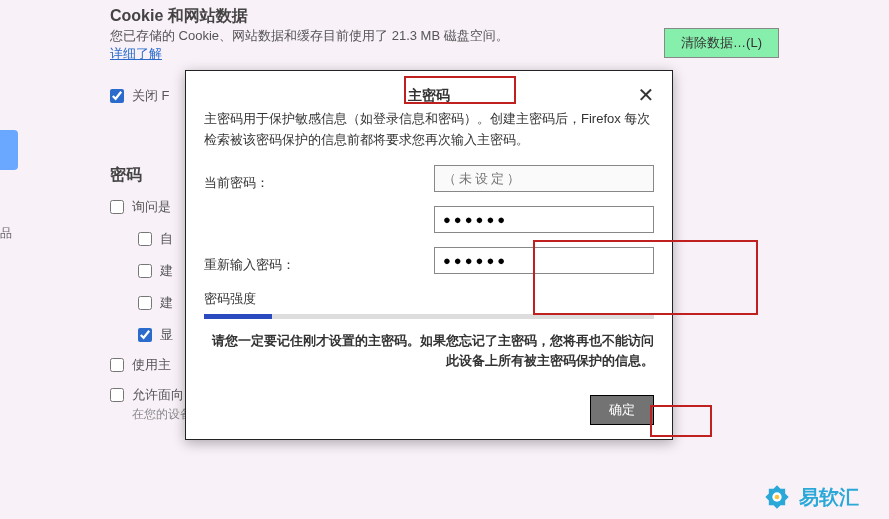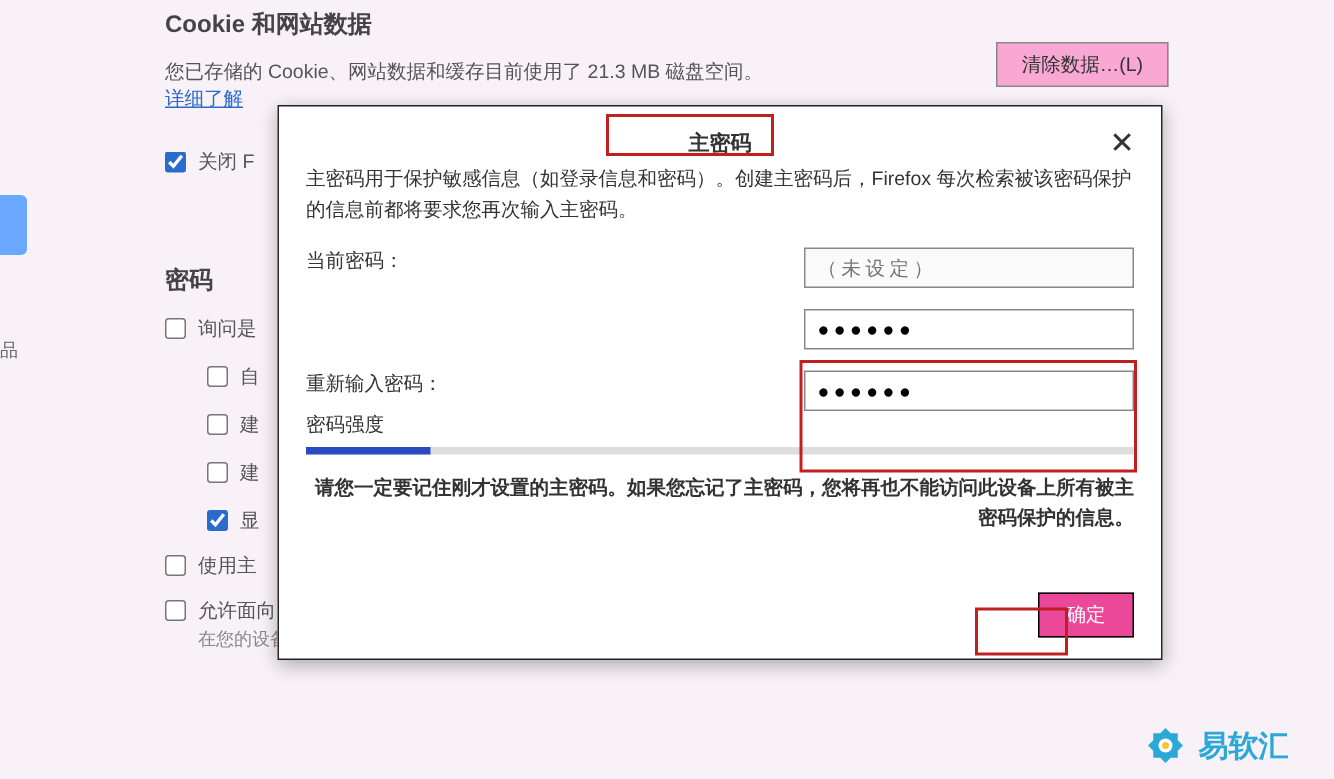--- a/index.html
+++ b/index.html
@@ -8,72 +8,72 @@
       background: #f8f1f8;
       font-size: 13px;
       color: #333;
       width: 889px;
       height: 519px;
       overflow: hidden;
       position: relative;
     }
     .page { padding: 0 100px 0 110px; }
     .section-heading { font-weight: bold; font-size: 16px; color: #444; margin-top: 6px; }
-    .desc-line { margin-top: 12px; color: #555; }
+    .desc-line { margin-top: 0; color: #555; }
     .link { color: #2a6bcc; text-decoration: underline; cursor: pointer; }
     .row { display: flex; align-items: center; gap: 8px; margin-top: 12px; }
     .btn-outline {
-      border: 1px solid #888; background: #f9a8d4; padding: 5px 16px; font-size: 13px;
+      border: 1px solid #888; background: #86efac; padding: 5px 16px; font-size: 13px;
       cursor: pointer; color: #333;
     }
     .checkbox { width: 14px; height: 14px; cursor: pointer; accent-color: #2a6bcc; }
     .cb-label { color: #555; }
     .sub-options { margin-left: 28px; }
     .sub-options .row { margin-top: 14px; }
     .sub-note { margin-left: 22px; color: #888; font-size: 12px; margin-top: 2px; }
     .left-slice {
       position: absolute; left: 0; top: 130px; width: 18px; height: 40px;
       background: #6aa8ff; border-top-right-radius: 4px; border-bottom-right-radius: 4px;
     }
     .left-slice2 { position: absolute; left: 0; top: 225px; font-size: 12px; color: #666; }
     .clear-btn-wrap { position: absolute; right: 110px; top: 28px; }
     
     
     .dialog {
-      position: absolute; left: 185px; top: 70px; width: 590px; height: 370px;
+      position: absolute; left: 185px; top: 70px; width: 488px; height: 370px;
       background: #fff; border: 1px solid #222; box-shadow: 0 3px 12px rgba(0,0,0,0.3);
       padding: 12px 18px 14px;
     }
     .dialog-title {
       text-align: center; font-weight: bold; font-size: 14px; padding: 4px 12px;
       margin: 0 auto; width: fit-content;
     }
     .dialog-close {
       position: absolute; right: 14px; top: 12px; font-size: 20px; cursor: pointer;
       width: 24px; height: 24px; display: flex; align-items: center; justify-content: center;
     }
     .dialog-desc { line-height: 1.6; color: #333; }
-    .form-row { display: flex; align-items: flex-start; margin-top: 14px; }
+    .form-row { display: flex; align-items: flex-end; margin-top: 14px; }
     .form-label { width: 140px; color: #333; }
     .form-input {
       margin-left: auto; width: 220px; border: 1px solid #888; padding: 5px 8px;
       font-size: 13px; letter-spacing: 3px;
     }
     .form-input.placeholder { color: #ef4444; }
-    .strength-wrap { }
+    .strength-wrap { margin-top: 16px; }
     .strength-bar {
       width: 100%; height: 5px; background: #ddd; margin-top: 6px; position: relative;
     }
     .strength-fill { position: absolute; left: 0; top: 0; height: 100%; width: 15%; background: #2a4bbf; }
     .warn { margin-top: 12px; font-weight: bold; line-height: 1.55; text-align: right; }
     .dialog-actions {
       position: absolute; right: 18px; bottom: 14px; display: flex; gap: 10px;
     }
     .btn-primary {
-      background: #ec4899; color: #fff; border: 1px solid #000; padding: 5px 18px; cursor: pointer; font-size: 13px;
+      background: #737373; color: #fff; border: 1px solid #000; padding: 5px 18px; cursor: pointer; font-size: 13px;
     }
     .btn-secondary {
       background: #fff; color: #333; border: 1px solid #666; padding: 5px 18px; cursor: pointer; font-size: 13px;
     }
 
     
     .hl { position: absolute; border: 2px solid #c02020; pointer-events: none; }
     .hl.title { left: 404px; top: 76px; width: 112px; height: 28px; }
     .hl.inputs { left: 533px; top: 240px; width: 225px; height: 75px; }
     .hl.ok { left: 650px; top: 405px; width: 62px; height: 32px; }

